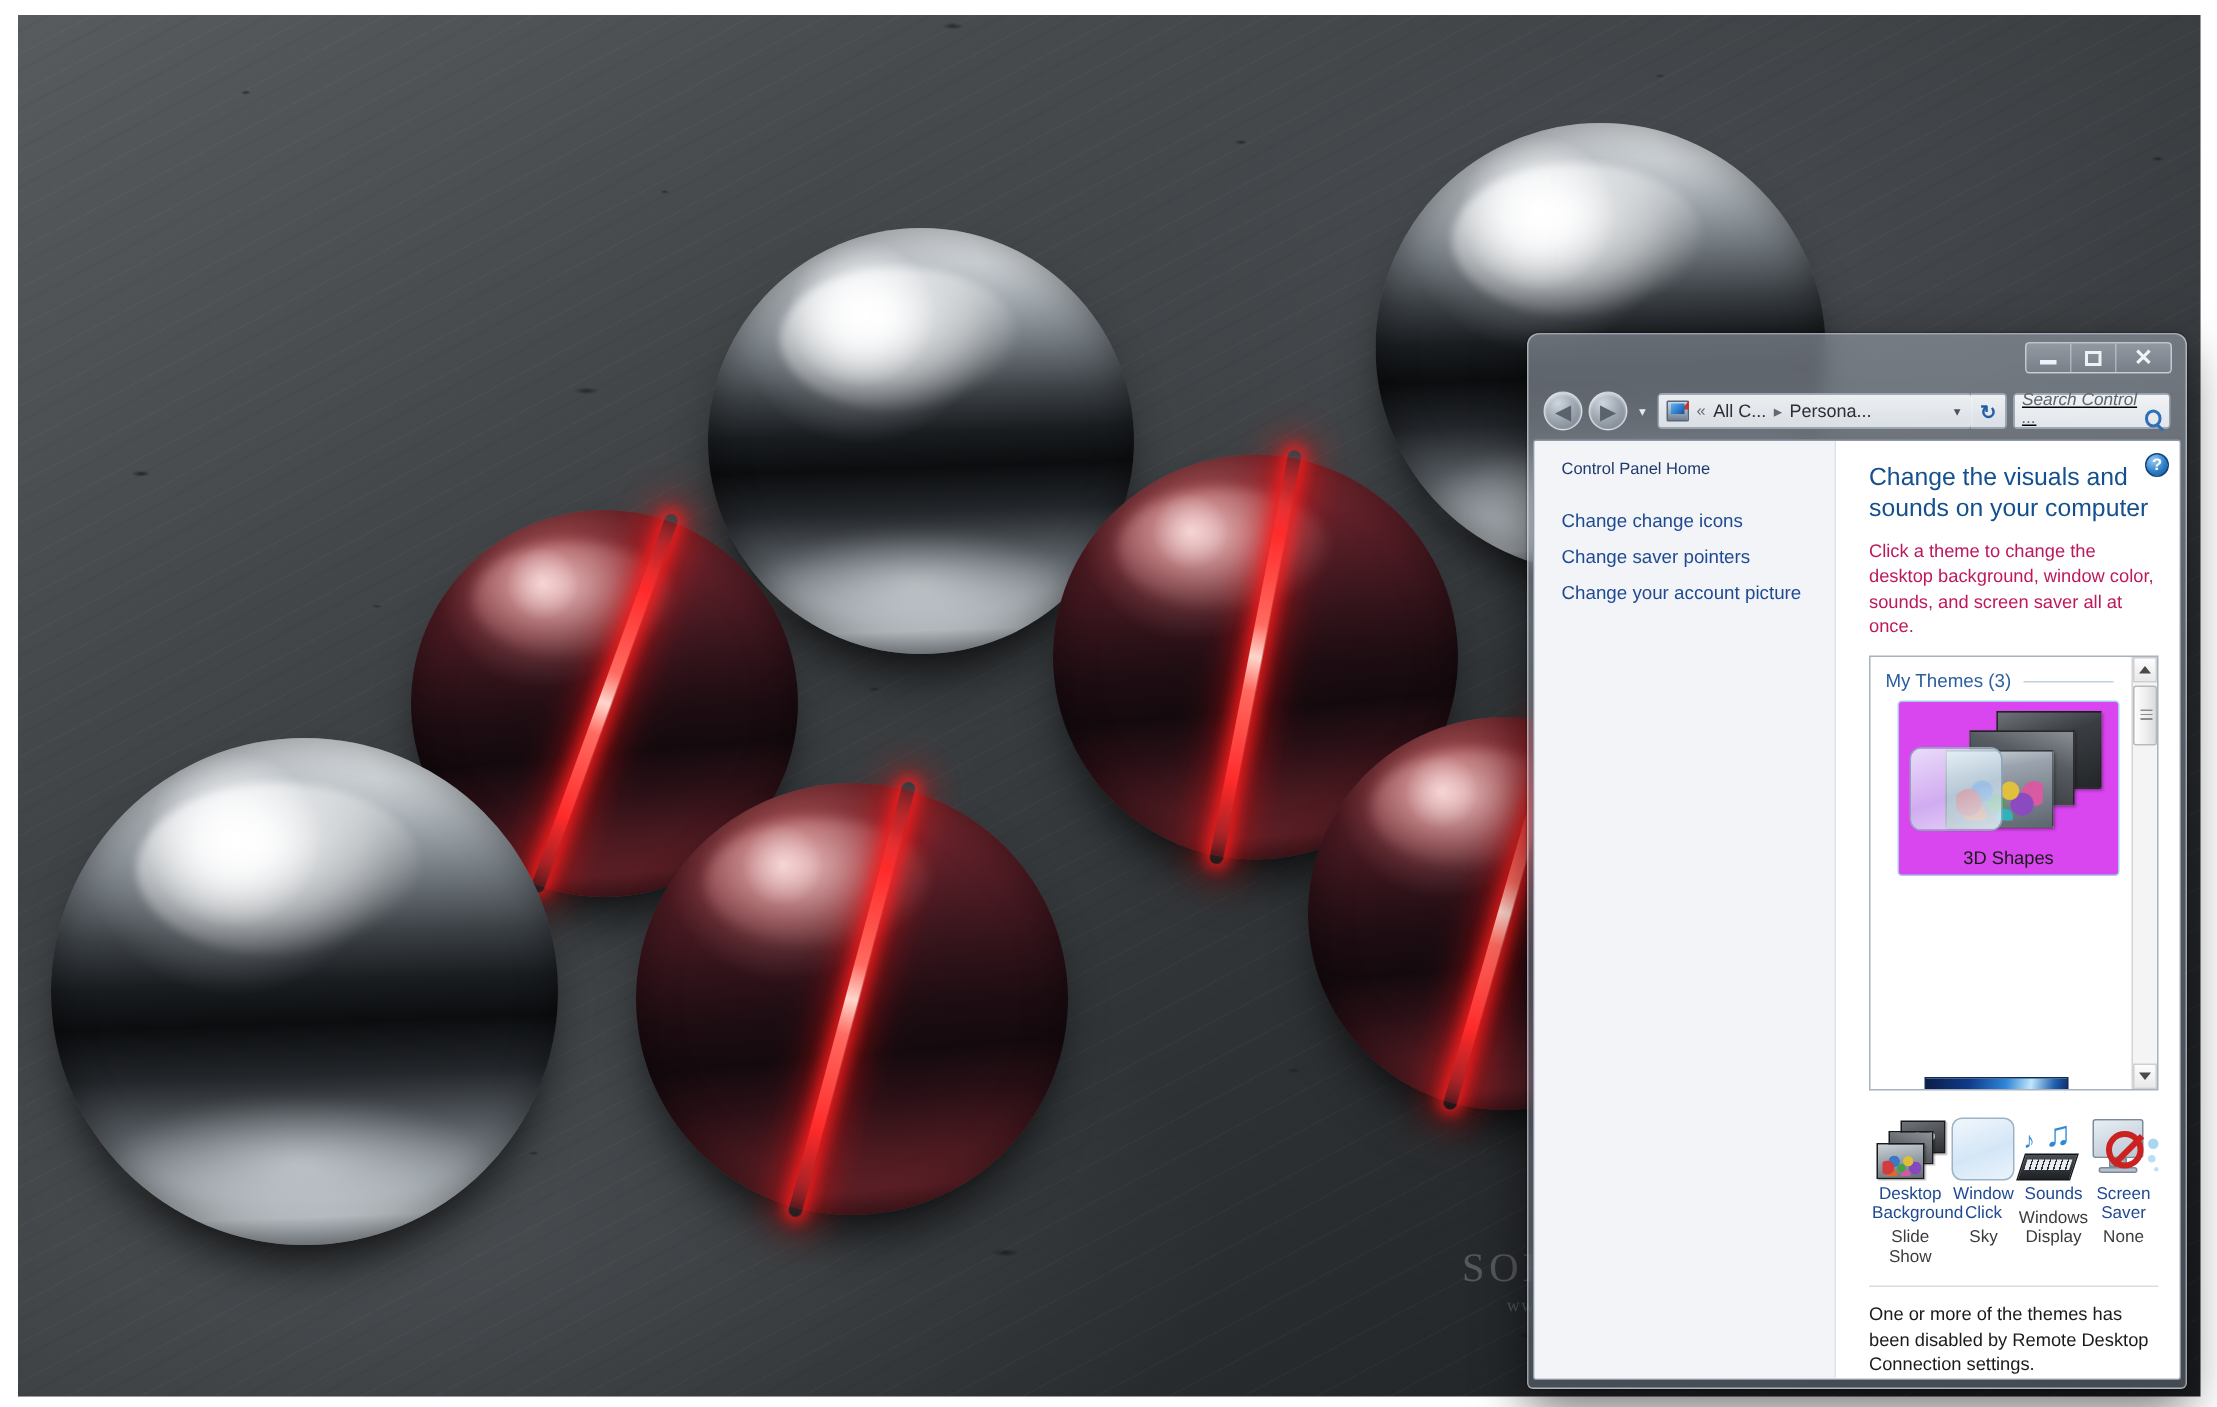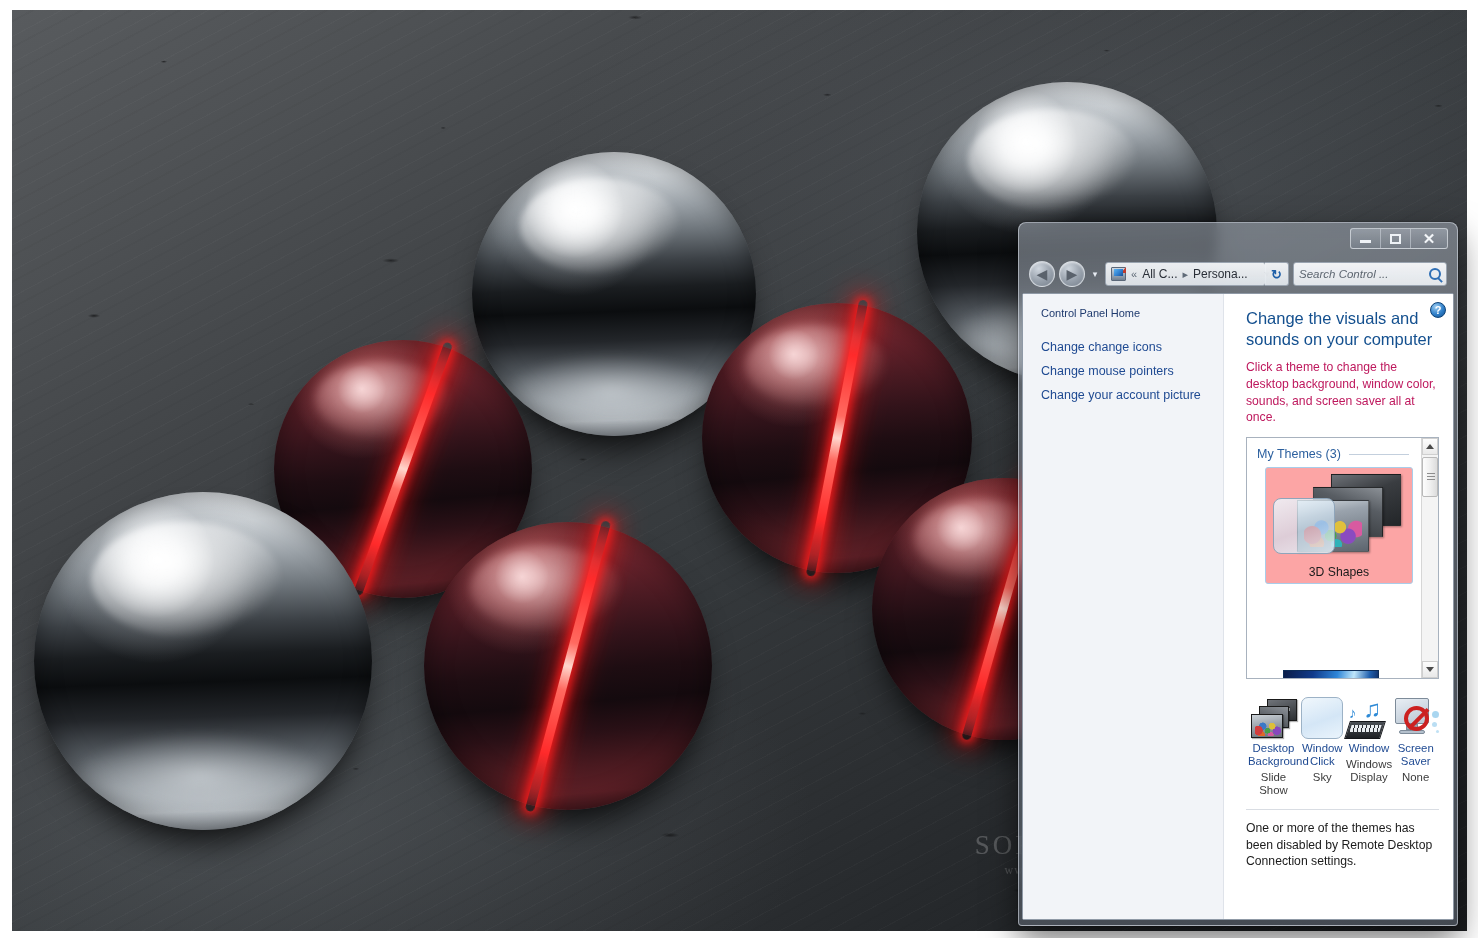--- a/index.html
+++ b/index.html
@@ -219,25 +219,26 @@
   #refresh-btn {
     width: 24px; height: 24px; flex: 0 0 auto;
     border: 1px solid #9aa4b0; border-left: none;
     border-radius: 0 3px 3px 0;
     background: linear-gradient(180deg, rgba(248,250,252,0.92), rgba(233,238,243,0.88));
     display: flex; align-items: center; justify-content: center;
     color: #1e5fa8; font-size: 13px; font-weight: bold;
     margin-left: -5px;
   }
   #search-field {
-    width: 154px; height: 24px; flex: 0 0 auto;
-    display: flex; align-items: center; justify-content: space-between;
+    width: 105px; height: 24px; flex: 0 0 auto;
+    display: flex; align-items: flex-end; justify-content: space-between;
     background: linear-gradient(180deg, rgba(250,251,253,0.94), rgba(238,242,246,0.90));
     border: 1px solid #9aa4b0; border-radius: 3px;
     padding: 0 5px;
+    text-decoration: underline;
   }
   #search-field .ph { color: #5d6670; font-size: 11.5px; font-style: italic; }
   .mag {
     width: 12px; height: 12px; border: 2px solid #2f6fb5; border-radius: 50%;
     position: relative;
   }
   .mag::after {
     content: ""; position: absolute; right: -4px; bottom: -3px;
     width: 6px; height: 2px; background: #2f6fb5; transform: rotate(45deg);
   }
@@ -292,21 +293,21 @@
     font-weight: normal; max-width: 212px; margin-bottom: 9px;
   }
   #content-desc {
     color: #be185d; font-size: 12.2px; line-height: 1.37;
     max-width: 206px; margin-bottom: 11px;
   }
 
   
   #themes-box {
     position: relative;
-    height: 242px;
+    height: 290px;
     border: 1px solid #a8b2be;
     background: #ffffff;
     overflow: hidden;
   }
   #themes-scrollarea {
     position: absolute; left: 0; top: 0; right: 17px; bottom: 0;
     padding: 9px 0 0 10px;
     overflow: hidden;
   }
   .group-header {
@@ -317,21 +318,21 @@
   .group-header .rule { flex: 1; height: 1px; background: #c3cfdd; }
 
   .theme-tile {
     width: 148px; padding: 6px 4px 4px;
     border: 1px solid transparent; border-radius: 3px;
     margin: 0 auto;
     text-align: center;
     cursor: pointer;
   }
   .theme-tile.selected {
-    background: #fca5a5;
+    background: #d946ef;
     border: 1px solid #a8cdea;
   }
   .theme-thumb {
     position: relative; width: 136px; height: 86px; margin: 0 auto 5px;
   }
   .theme-label { font-size: 12.2px; color: #1b1b1b; }
 
   
   .th-black {
     position: absolute; left: 27px; top: 2px;
@@ -641,21 +642,21 @@
         <span class="mag"></span>
       </div>
     </div>
 
     <div id="cp-body">
 
       <div id="nav-pane">
         <div class="nav-top">
           <div class="nav-home">Control Panel Home</div>
           <div class="nav-link">Change change icons</div>
-          <div class="nav-link">Change mouse pointers</div>
+          <div class="nav-link">Change saver pointers</div>
           <div class="nav-link">Change your account picture</div>
         </div>
 
       </div>
 
       <div id="content-pane">
         <div id="help-icon">?</div>
 
         <h1 id="content-title">Change the visuals and sounds on your computer</h1>
         <p id="content-desc">Click a theme to change the desktop background, window color, sounds, and screen saver all at once.</p>
@@ -716,21 +717,21 @@
           </div>
 
           <div class="setting">
             <div class="icon-wrap">
               <div class="ic-sound">
                 <span class="note n1">♪</span>
                 <span class="note n2">♫</span>
                 <div class="kb"></div>
               </div>
             </div>
-            <div class="name">Window</div>
+            <div class="name">Sounds</div>
             <div class="value">Windows Display</div>
           </div>
 
           <div class="setting">
             <div class="icon-wrap">
               <div class="ic-saver">
                 <div class="mon"></div>
                 <div class="stand"></div>
                 <div class="base"></div>
                 <div class="bub"></div>

